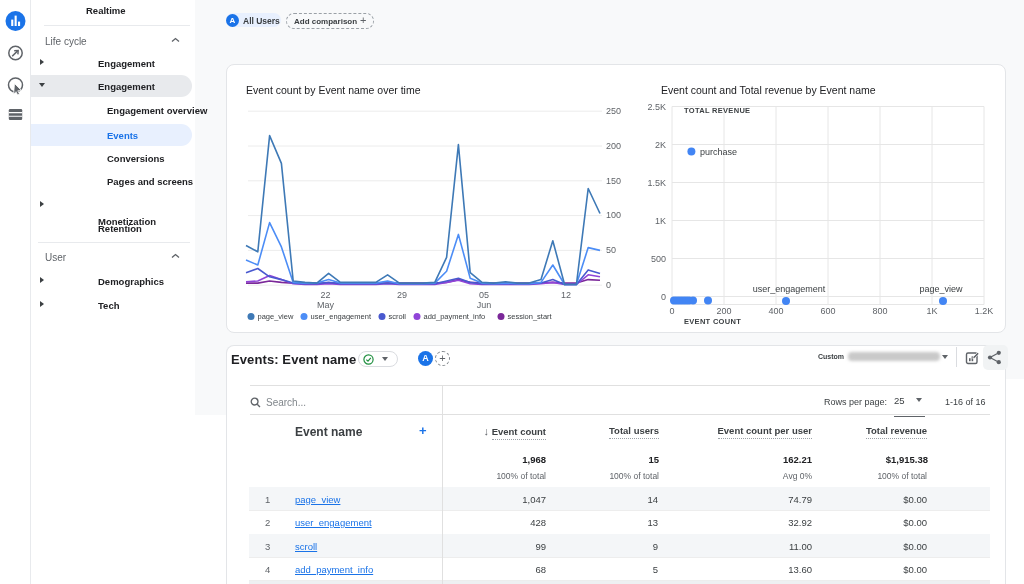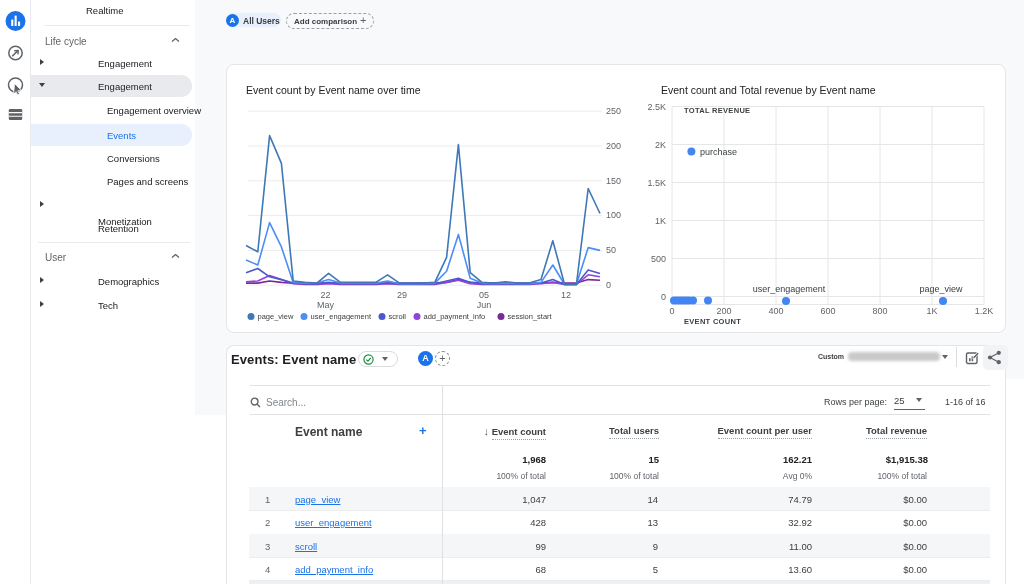--- a/index.html
+++ b/index.html
@@ -1,19 +1,19 @@
 <!DOCTYPE html>
 <html><head>
 <meta charset="utf-8">
 <style>
 * { margin:0; padding:0; box-sizing:border-box; }
 html,body { width:1024px; height:584px; overflow:hidden; }
 body { font-family:"Liberation Sans", sans-serif; background:#f8f9fa; position:relative; }
 .abs { position:absolute; }
-.nav-item { position:absolute; font-size:9.5px; font-weight:normal; color:#202124; white-space:nowrap;padding-left:41px; }
+.nav-item { position:absolute; font-size:9.5px; font-weight:bold; color:#202124; white-space:nowrap;padding-left:41px; }
 .nav-head { position:absolute; font-size:10px; color:#5f6368; white-space:nowrap; }
 .tri-r { position:absolute; width:0; height:0; border-left:4px solid #3c4043; border-top:3.5px solid transparent; border-bottom:3.5px solid transparent; }
 .tri-d { position:absolute; width:0; height:0; border-top:4px solid #3c4043; border-left:3.5px solid transparent; border-right:3.5px solid transparent; }
 .num { font-size:9.5px; color:#3c4043; text-align:right; position:absolute; }
 .sub { font-size:8.5px; color:#5f6368; text-align:right; position:absolute; }
 .hdr { font-size:9.5px; font-weight:bold; color:#3c4043; text-align:right; position:absolute; }
 .du { border-bottom:1px dotted #9aa0a6; padding-bottom:2px; }
 .rownum { position:absolute; font-size:9.5px; color:#5f6368; }
 .rowlink { position:absolute; font-size:9.5px; color:#1a73e8; text-decoration:underline; }
 </style>
@@ -199,21 +199,21 @@
 <div class="abs" style="left:250px; top:385px; width:740px; height:1px; background:#e0e0e0;"></div>
 <div class="abs" style="left:250px; top:414px; width:740px; height:1px; background:#e0e0e0;"></div>
 <div class="abs" style="left:442px; top:385px; width:1px; height:199px; background:#e0e0e0;"></div>
 
 <svg class="abs" style="left:250px; top:397px;" width="11" height="11" viewBox="0 0 11 11">
   <circle cx="4.6" cy="4.6" r="3.4" fill="none" stroke="#5f6368" stroke-width="1.3"></circle>
   <path d="M7.2 7.2 L10 10" stroke="#5f6368" stroke-width="1.3"></path>
 </svg>
 <div class="abs" style="left:266px; top:397px; font-size:10px; color:#80868b;">Search...</div>
 <div class="abs" style="left:824px; top:397px; font-size:9px; color:#3c4043;">Rows per page:</div>
-<div class="abs" style="left:894px; top:395px; width:31px; border-bottom:1px solid #5f6368; padding-bottom:3px; font-size:9.5px; color:#3c4043;">25</div>
+<div class="abs" style="left:894px; top:395px; width:31px; border-bottom:1px solid #5f6368; padding-bottom:10px; font-size:9.5px; color:#3c4043;">25</div>
 <div class="tri-d" style="left:916px; top:398px; border-top-color:#5f6368;"></div>
 <div class="abs" style="left:945px; top:397px; font-size:9px; color:#3c4043;">1-16 of 16</div>
 
 <div class="abs" style="left:295px; top:424.5px; font-size:12px; font-weight:bold; color:#3c4043;">Event name</div>
 <div class="abs" style="left:419px; top:423px; font-size:13px; font-weight:bold; color:#1a73e8;">+</div>
 <div class="hdr" style="left:476px; top:424.5px; width:70px;"><span style="color:#5f6368; font-size:11px;">↓</span> <span class="du">Event count</span></div>
 <div class="hdr" style="left:589px; top:424.5px; width:70px;"><span class="du">Total users</span></div>
 <div class="hdr" style="left:712px; top:424.5px; width:100px;"><span class="du">Event count per user</span></div>
 <div class="hdr" style="left:857px; top:424.5px; width:70px;"><span class="du">Total revenue</span></div>
 

